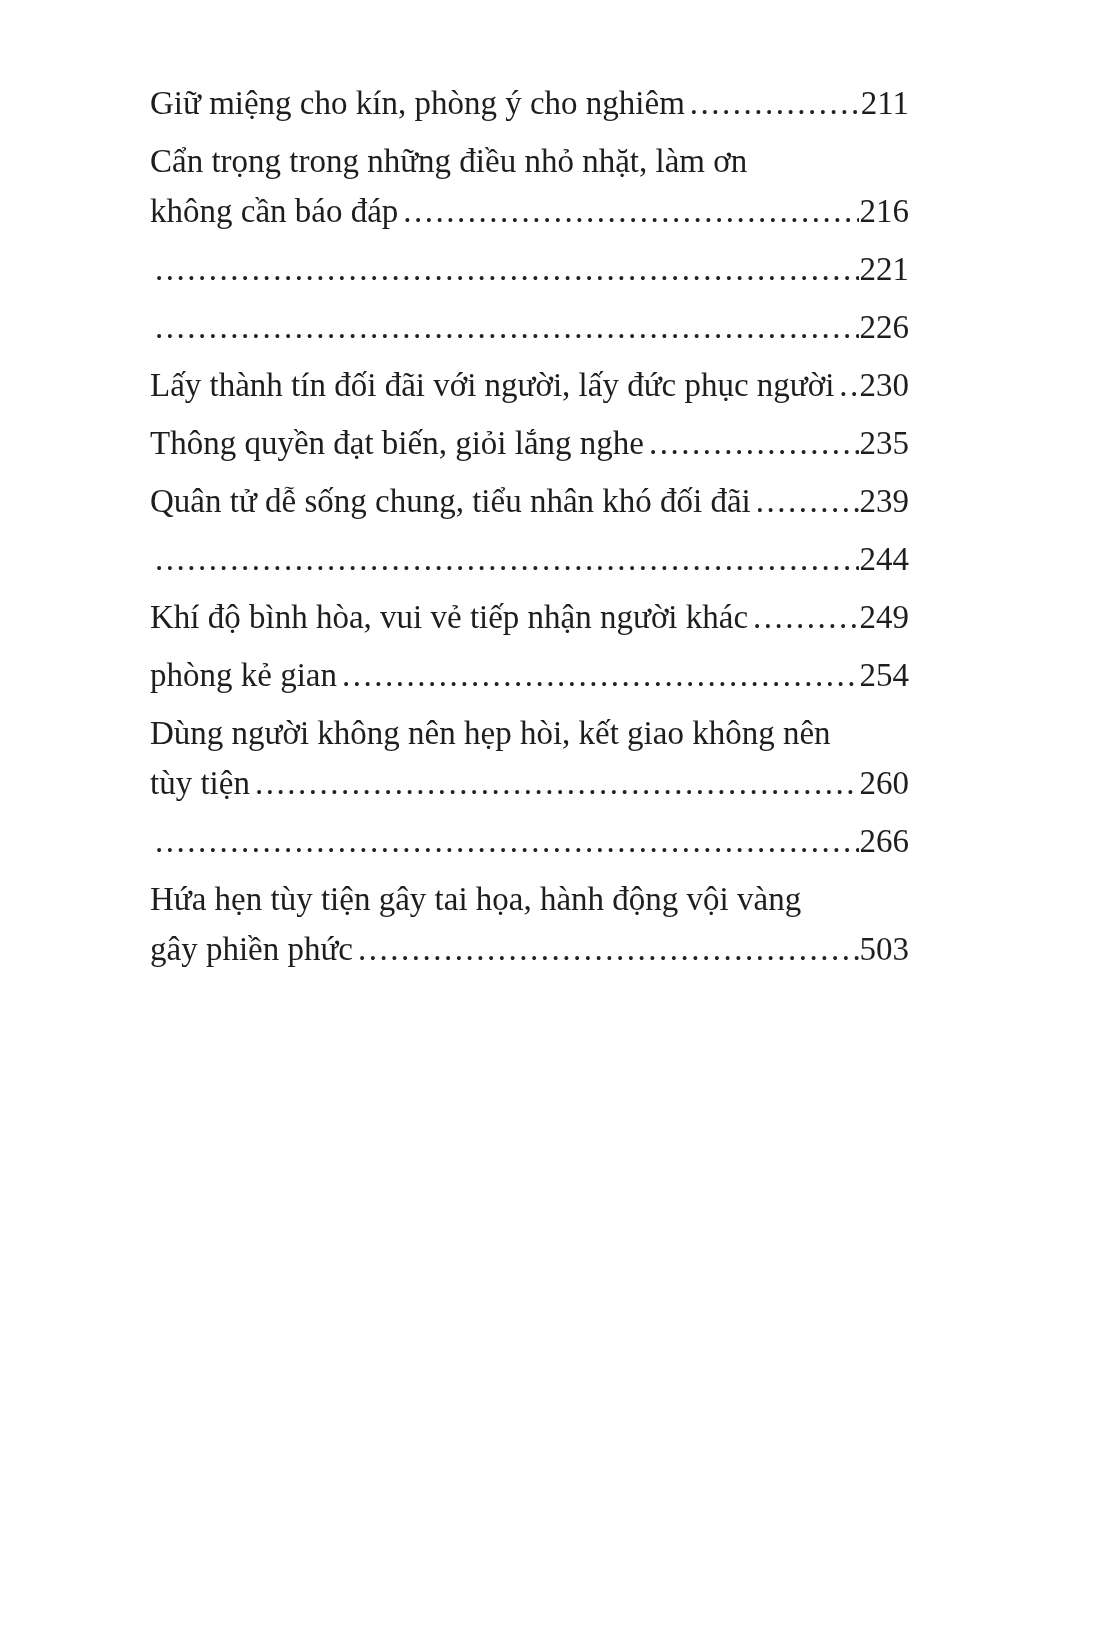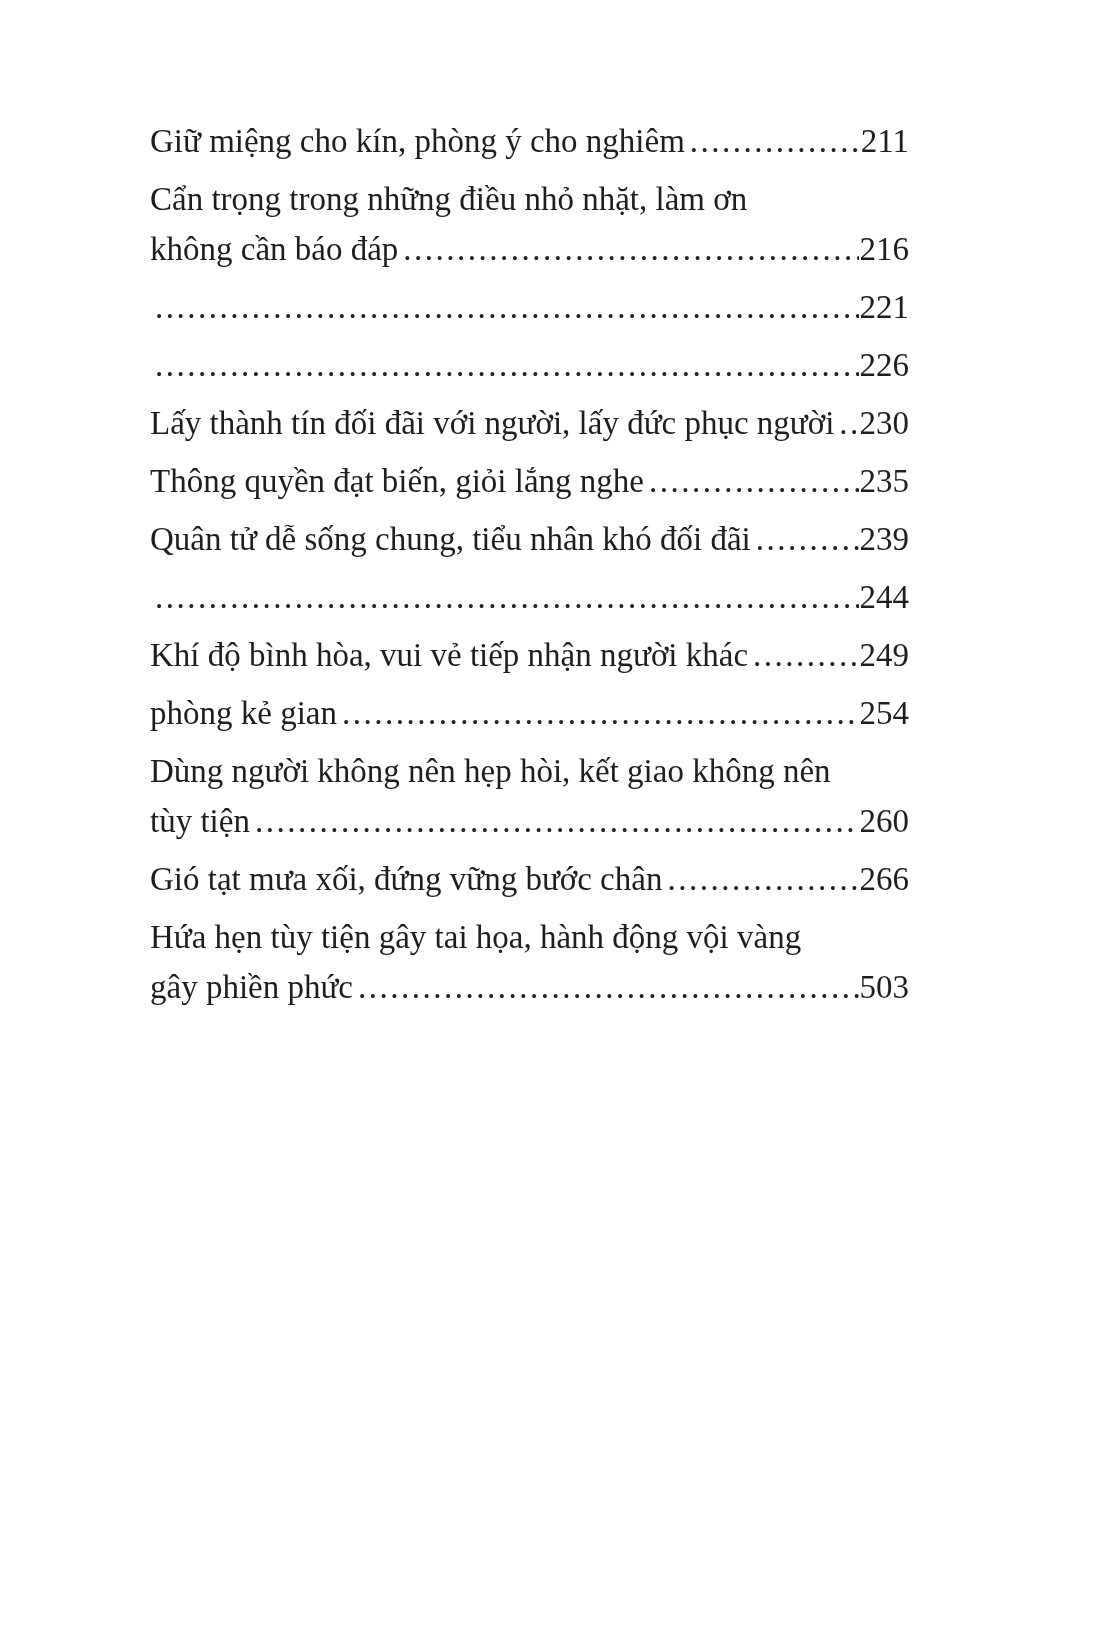--- a/index.html
+++ b/index.html
@@ -11,21 +11,21 @@
     color: #1e1e1e;
     overflow: hidden;
   }
   .page {
     width: 1119px;
     height: 1646px;
     background: #ffffff;
     box-sizing: border-box;
   }
   .toc {
-    padding: 116px 210px 0 150px;
+    padding: 78px 210px 0 150px;
   }
   .entry {
     margin-bottom: 8px;
   }
   .line {
     font-size: 33px;
     line-height: 50px;
     white-space: nowrap;
   }
   .line.last {
@@ -124,21 +124,20 @@
       <div class="entry">
         <div class="line"><span class="txt">Dùng người không nên hẹp hòi, kết giao không nên</span></div>
         <div class="line last">
           <span class="txt">tùy tiện</span>
           <span class="leader">............................................................................................................................................................................................................................</span>
           <span class="pg">260</span>
         </div>
       </div>
       <div class="entry">
         <div class="line last">
-          <span class="txt">Gió tạt mưa xối, đứng vững bước chân</span>
           <span class="leader">............................................................................................................................................................................................................................</span>
           <span class="pg">266</span>
         </div>
       </div>
       <div class="entry">
         <div class="line"><span class="txt">Hứa hẹn tùy tiện gây tai họa, hành động vội vàng</span></div>
         <div class="line last">
           <span class="txt">gây phiền phức</span>
           <span class="leader">............................................................................................................................................................................................................................</span>
           <span class="pg">503</span>

